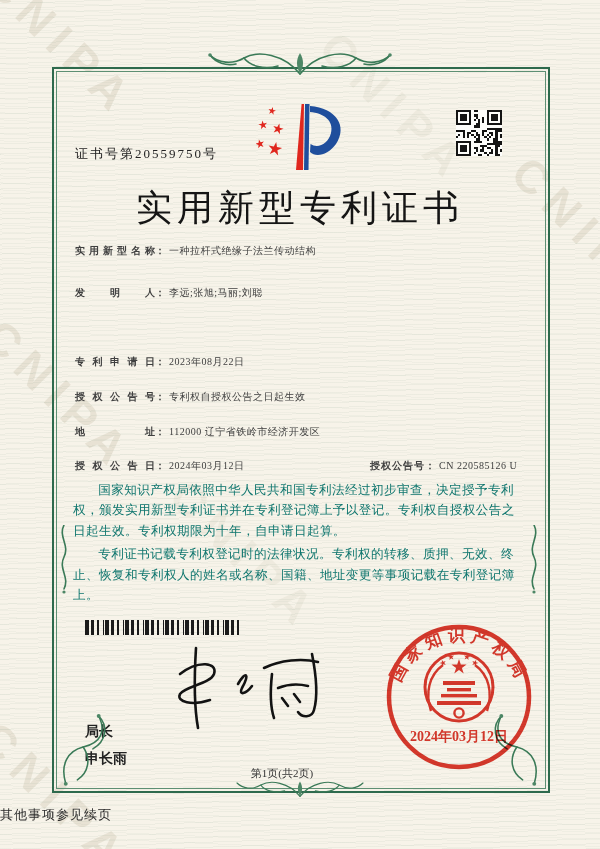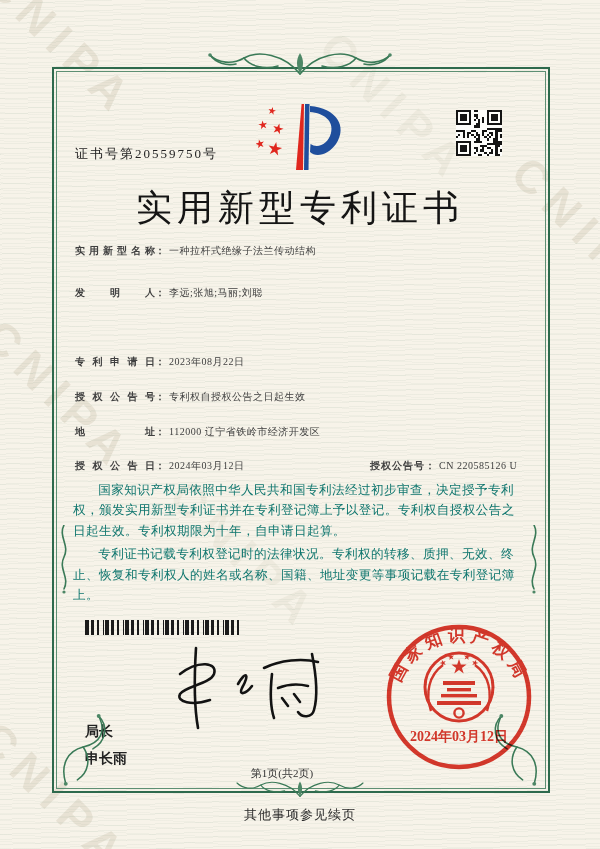--- a/index.html
+++ b/index.html
@@ -35,21 +35,21 @@
   .body-text p{margin:0 0 3px 0;font-size:12.6px;line-height:1.62;text-indent:2em;letter-spacing:0.4px;}
   .barcode{position:absolute;left:85px;top:620px;width:158px;height:15px;z-index:2;}
   .barcode svg{width:100%;height:100%;fill:#1b1b1b;shape-rendering:crispEdges;}
   .signer{position:absolute;left:85px;top:670px;z-index:2;font-family:Liberation Sans, sans-serif;margin-top:48px;}
   .signer div{font-size:14px;font-weight:600;color:#222;line-height:27px;}
   .signature{position:absolute;left:152px;top:640px;width:185px;height:92px;z-index:2;}
   .signature path{stroke:#131313;stroke-width:2.6;fill:none;stroke-linecap:round;stroke-linejoin:round;}
   .seal{position:absolute;left:385px;top:623px;width:148px;height:148px;z-index:4;
       mix-blend-mode:multiply;opacity:0.93;}
   .pfooter{position:absolute;left:0;top:766px;width:564px;text-align:center;font-size:11px;color:#333;z-index:2;}
-  .contnote{position:absolute;left:0;top:806px;width:600px;text-align:center;font-size:13px;color:#2b2b2b;z-index:2;letter-spacing:1px;}
+  .contnote{position:absolute;left:0;top:806px;width:600px;font-size:13px;color:#2b2b2b;z-index:2;letter-spacing:1px;}
 </style>
 </head>
 <body>
 
 <div class="page">
 
   <span class="wm" style="left:-34px;top:14px;">CNIPA</span>
   <span class="wm" style="left:300px;top:80px;opacity:.55;">CNIPA</span>
   <span class="wm" style="left:492px;top:205px;">CNIPA</span>
   <span class="wm" style="left:-36px;top:368px;">CNIPA</span>

